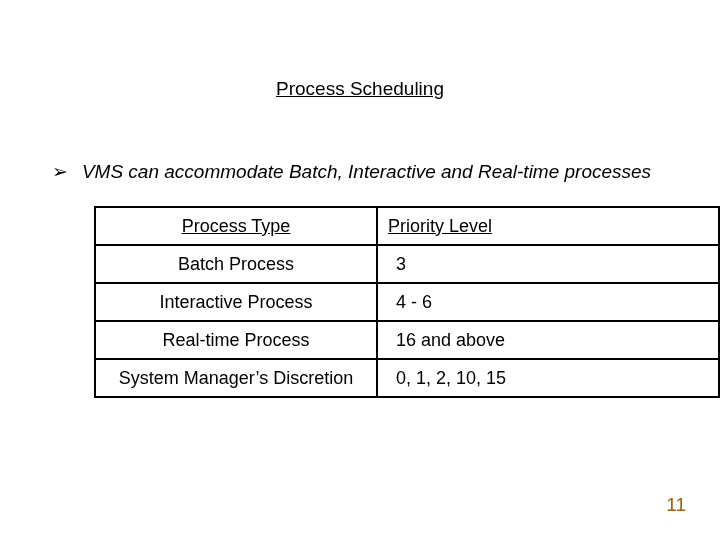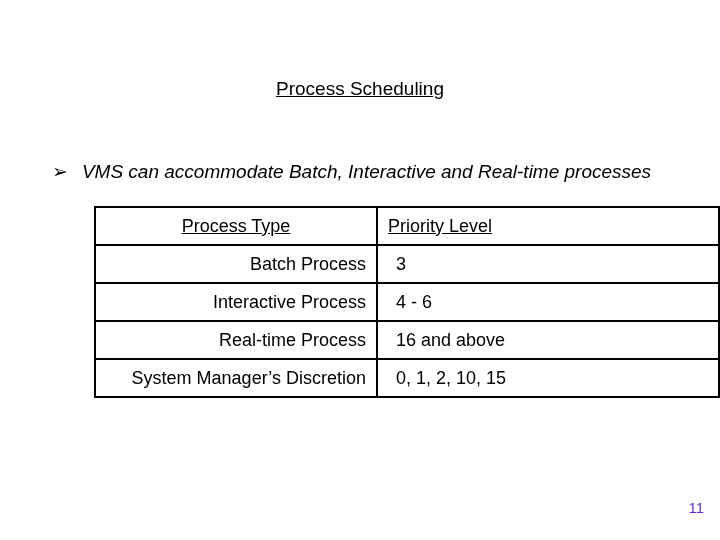--- a/index.html
+++ b/index.html
@@ -57,28 +57,28 @@
     font-weight: normal;
     height: 38px;
     padding: 0 10px;
     vertical-align: middle;
   }
   .tbl th {
     text-decoration: underline;
     text-align: center;
   }
   .tbl th.col-priority { text-align: left; }
-  .tbl td.col-type { text-align: right; }
+  .tbl td.col-type { text-align: center; }
   .tbl td.col-priority { text-align: left; padding-left: 18px; }
   .pagenum {
     position: absolute;
-    right: 16px;
+    right: 34px;
     bottom: 24px;
-    font-size: 15px;
-    color: #6d28d9;
+    font-size: 19px;
+    color: #a16207;
   }
 </style>
 </head>
 <body>
 
 <div class="slide">
 
   <div class="title">Process Scheduling</div>
 
   <div class="bullet-row">

